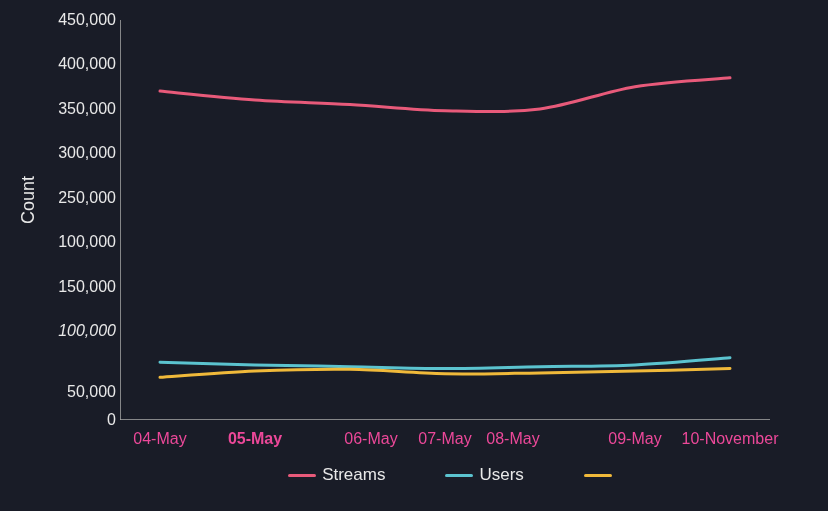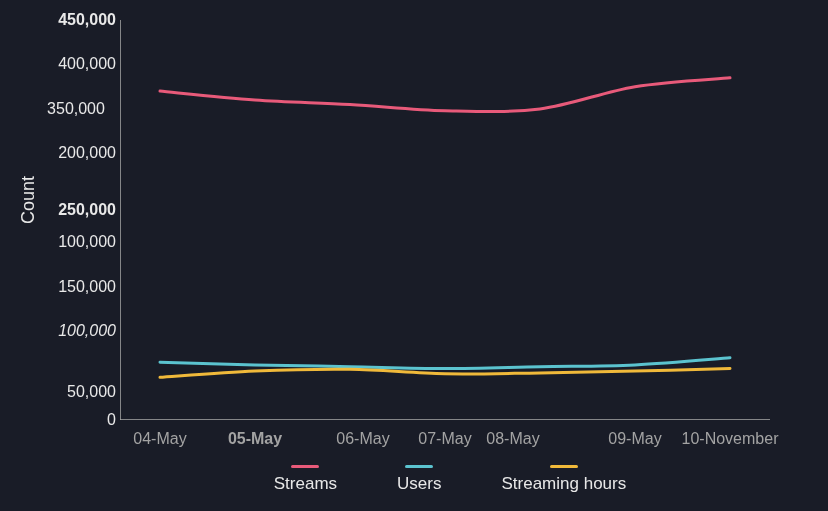--- a/index.html
+++ b/index.html
@@ -39,21 +39,21 @@
     text-align: right;
     width: 80px;
     font-size: 16px;
     color: #e8e8e8;
     transform: translateY(-50%);
   }
   .x-tick {
     position: absolute;
     top: 430px;
     font-size: 16px;
-    color: #a3a3a3;
+    color: #ec4899;
     transform: translateX(-50%);
     white-space: nowrap;
     text-align: center;
   }
   .axis-line {
     stroke: #aaaaaa;
     stroke-width: 1.5;
     fill: none;
   }
   .axis-tick-line {
@@ -73,51 +73,50 @@
     display: flex;
     justify-content: center;
     gap: 60px;
     font-size: 17px;
     color: #e8e8e8;
   }
   .legend-item {
     display: flex;
     align-items: center;
     gap: 6px;
-    flex-direction: column;
   }
   .legend-swatch {
     width: 28px;
     height: 3px;
     border-radius: 2px;
   }
 </style>
 </head>
 <body>
 
 <div class="chart-wrap">
 
   <div class="y-axis-label">Count</div>
 
   <div id="y-ticks">
       <div class="y-tick" style="top: 420px;">0</div>
       <div class="y-tick" style="top: 375.556px; margin-top: 16px;">50,000</div>
       <div class="y-tick" style="top: 331.111px; font-style: italic;">100,000</div>
       <div class="y-tick" style="top: 286.667px;">150,000</div>
       <div class="y-tick" style="top: 242.222px;">100,000</div>
-      <div class="y-tick" style="top: 210px; font-weight: bold;">250,000</div>
-      <div class="y-tick" style="top: 153.333px;">200,000</div>
-      <div class="y-tick" style="top: 108.889px; text-align: center;">350,000</div>
+      <div class="y-tick" style="top: 198px;">250,000</div>
+      <div class="y-tick" style="top: 153.333px;">300,000</div>
+      <div class="y-tick" style="top: 108.889px;">350,000</div>
       <div class="y-tick" style="top: 64.4444px;">400,000</div>
-      <div class="y-tick" style="top: 20px; font-weight: bold;">450,000</div>
+      <div class="y-tick" style="top: 20px;">450,000</div>
     </div>
   <div id="x-ticks">
       <div class="x-tick" style="left: 160px;">04-May</div>
       <div class="x-tick" style="left: 255px; font-weight: bold;">05-May</div>
-      <div class="x-tick" style="left: 363px;">06-May</div>
+      <div class="x-tick" style="left: 371px;">06-May</div>
       <div class="x-tick" style="left: 445px;">07-May</div>
       <div class="x-tick" style="left: 513px;">08-May</div>
       <div class="x-tick" style="left: 635px;">09-May</div>
       <div class="x-tick" style="left: 730px;">10-November</div>
     </div>
 
   <svg class="plot-area" id="plot-svg" viewBox="0 0 660 400">
     <g id="axis-group">
         <line x1="0" y1="0" x2="0" y2="400" class="axis-line"></line>
         <line x1="0" y1="400" x2="650" y2="400" class="axis-line"></line>
@@ -150,17 +149,16 @@
       <div class="legend-item">
         <div class="legend-swatch" style="background: rgb(232, 90, 122);"></div>
         <span>Streams</span>
       </div>
       <div class="legend-item">
         <div class="legend-swatch" style="background: rgb(91, 195, 207);"></div>
         <span>Users</span>
       </div>
       <div class="legend-item">
         <div class="legend-swatch" style="background: rgb(240, 185, 58);"></div>
-        <span>Streaming hours</span>
       </div>
     </div>
 
 </div>
 
 </body></html>

